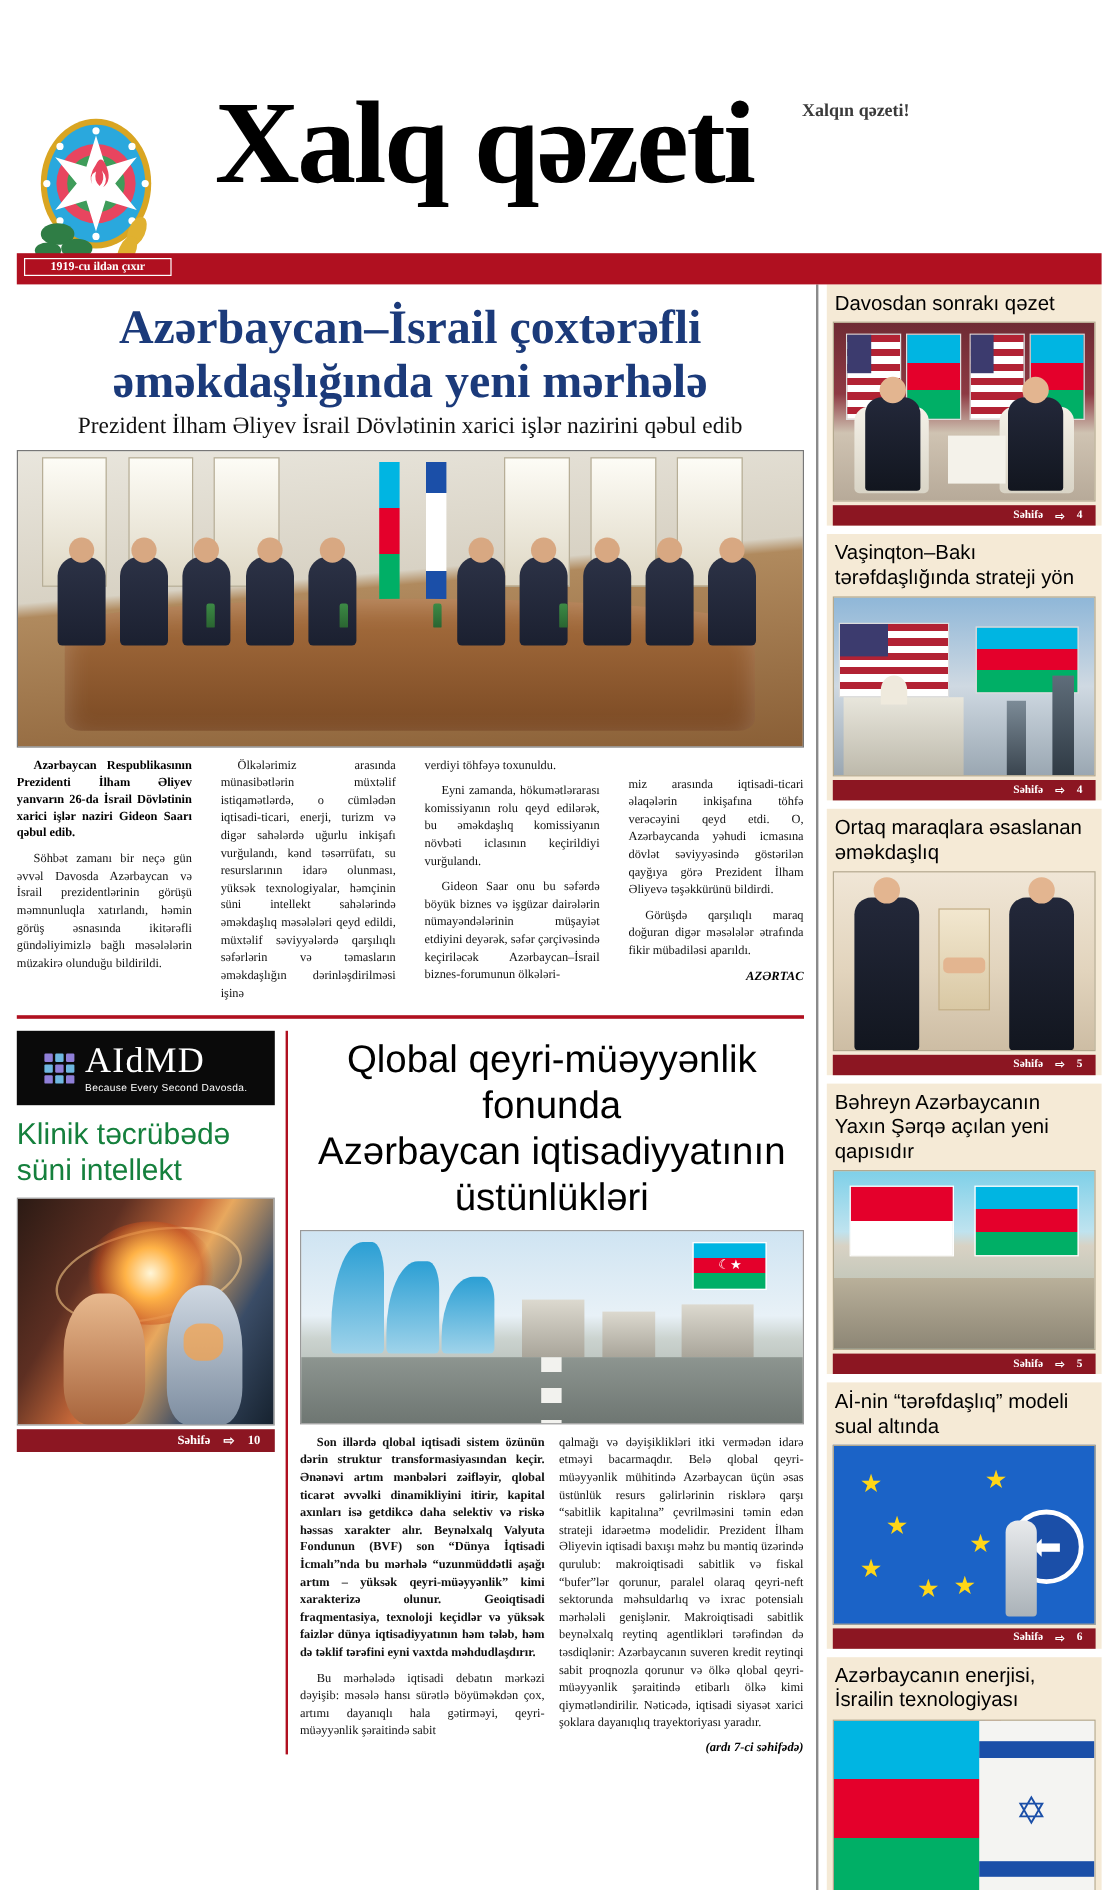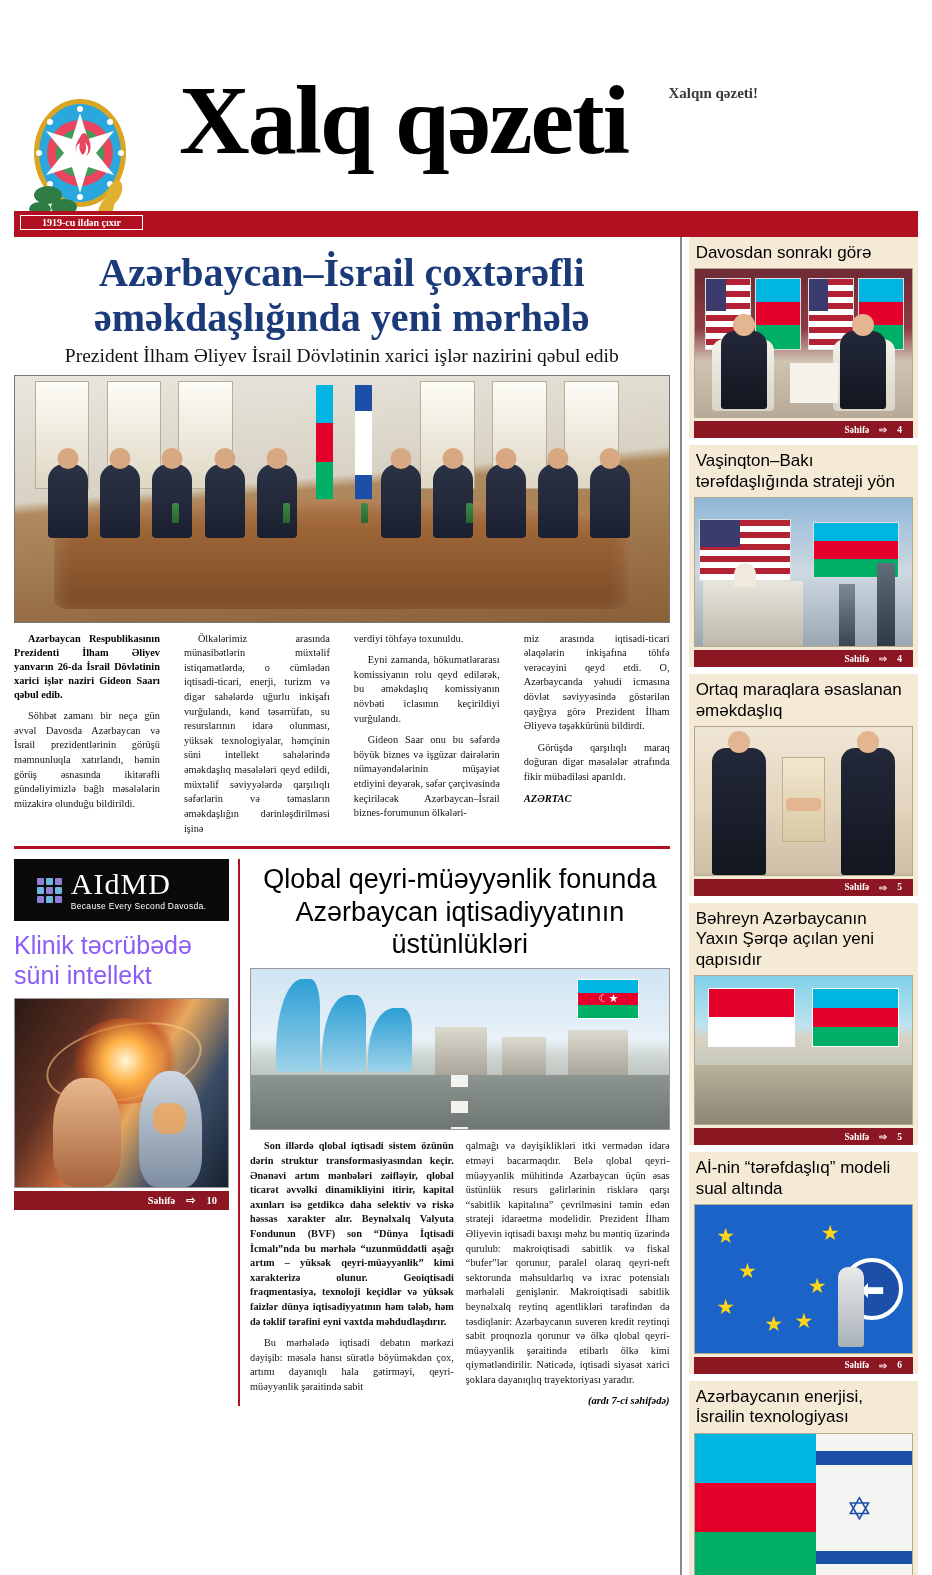--- a/index.html
+++ b/index.html
@@ -127,21 +127,21 @@
   .cap-bold {
     font-size: 10.3px; font-weight: bold; line-height: 1.37;
     text-align: justify; font-family: "Liberation Serif", serif;
     text-indent: 14px;
   }
   .bodytext {
     font-size: 10.3px; line-height: 1.42; text-align: justify;
     font-family: "Liberation Serif", serif; text-indent: 14px;
     margin-top: 7px; color: #111;
   }
-  .byline { text-align: left; font-weight: bold; font-style: italic; font-size: 10.5px; margin-top: 8px; }
+  .byline { text-align: right; font-weight: bold; font-style: italic; font-size: 10.5px; margin-top: 8px; }
 
   .rule-red { height: 3px; background: #b01020; margin-top: 10px; }
 
   
   .mid { display: flex; gap: 10px; padding-top: 10px; }
   .mid-left { width: 226px; border-right: 2px solid #b01020; padding-right: 9px; }
   .mid-right { flex: 1; }
 
   .adbox {
     background: #0a0a0a; height: 62px; width: 100%;
@@ -149,21 +149,21 @@
   }
   .ad-glyph { display: grid; grid-template-columns: repeat(3,7px); grid-gap: 2px; }
   .ad-glyph span { width: 7px; height: 7px; background: #8f7fd8; border-radius: 1px; }
   .ad-glyph span.c2 { background: #6fb7e0; }
   .ad-text { color: #fff; text-align: left; }
   .ad-name { font-size: 30px; font-family: "Liberation Serif", serif; letter-spacing: 1px; line-height: 1; }
   .ad-tag { font-size: 8.5px; font-family: "Liberation Sans", sans-serif; letter-spacing: .3px; margin-top: 2px; }
 
   .sub-head {
     font-family: "Liberation Sans", sans-serif;
-    font-size: 25px; line-height: 1.18; padding: 10px 0 8px; color: #8b5cf6;
+    font-size: 25px; line-height: 1.18; padding: 10px 0 8px; color: #15803d;
   }
   .ai-photo {
     width: 100%; height: 190px; border: 1px solid #999; overflow: hidden;
     position: relative;
     background: linear-gradient(120deg,#2b1a14 0%,#5d2f22 28%,#c96a3a 48%,#e8a85e 56%,#3a4c66 76%,#16222f 100%);
   }
   .ai-glow {
     position: absolute; left: 26%; top: 10%; width: 52%; height: 46%;
     border-radius: 50%;
     background: radial-gradient(circle,#fff6d8 0%,#ffb347 30%,rgba(200,80,30,.5) 62%,transparent 75%);
@@ -191,21 +191,21 @@
   .pagebar {
     background: #8c1622; color: #fff; height: 19px;
     display: flex; align-items: center; justify-content: flex-end;
     gap: 11px; padding-right: 12px; margin-top: 3px;
     font-family: "Liberation Serif", serif; font-size: 10.5px; font-weight: bold;
   }
   .pagebar .arrow { font-size: 11px; }
 
   .mid-head {
     text-align: center; font-family: "Liberation Sans", sans-serif;
-    font-size: 27px; line-height: 1.2; padding: 4px 0 8px; color: #000;
+    font-size: 32px; line-height: 1.2; padding: 4px 0 8px; color: #000;
   }
   .baku-photo {
     width: 100%; height: 162px; border: 1px solid #999; overflow: hidden; position: relative;
     background: linear-gradient(180deg,#cfe4f2 0%,#e8f1f7 44%,#cbd3cf 56%,#9aa09a 100%);
   }
   .flame {
     position: absolute; bottom: 36%; width: 44px;
     background: linear-gradient(180deg,#2b9fd4,#9fd3ea);
     border-radius: 60% 22% 4px 4px / 78% 30% 4px 4px;
   }
@@ -388,21 +388,21 @@
         </div>
         <div class="c">
           <div class="bodytext" style="margin-top:0">Ölkələrimiz arasında münasibətlərin müxtəlif istiqamətlərdə, o cümlədən iqtisadi-ticari, enerji, turizm və digər sahələrdə uğurlu inkişafı vurğulandı, kənd təsərrüfatı, su resurslarının idarə olunması, yüksək texnologiyalar, həmçinin süni intellekt sahələrində əməkdaşlıq məsələləri qeyd edildi, müxtəlif səviyyələrdə qarşılıqlı səfərlərin və təmasların əməkdaşlığın dərinləşdirilməsi işinə</div>
         </div>
         <div class="c">
           <div class="bodytext" style="margin-top:0; text-indent:0">verdiyi töhfəyə toxunuldu.</div>
           <div class="bodytext">Eyni zamanda, hökumətlərarası komissiyanın rolu qeyd edilərək, bu əməkdaşlıq komissiyanın növbəti iclasının keçirildiyi vurğulandı.</div>
           <div class="bodytext">Gideon Saar onu bu səfərdə böyük biznes və işgüzar dairələrin nümayəndələrinin müşayiət etdiyini deyərək, səfər çərçivəsində keçiriləcək Azərbaycan–İsrail biznes-forumunun ölkələri-</div>
         </div>
         <div class="c">
-          <div class="bodytext" style="margin-top:0; text-indent:0">miz arasında iqtisadi-ticari əlaqələrin inkişafına töhfə verəcəyini qeyd etdi. O, Azərbaycanda yəhudi icmasına dövlət səviyyəsində göstərilən qayğıya görə Prezident İlham Əliyevə təşəkkürünü bildirdi.</div>
+          <div class="bodytext" style="margin-top:16px; text-indent:0">miz arasında iqtisadi-ticari əlaqələrin inkişafına töhfə verəcəyini qeyd etdi. O, Azərbaycanda yəhudi icmasına dövlət səviyyəsində göstərilən qayğıya görə Prezident İlham Əliyevə təşəkkürünü bildirdi.</div>
           <div class="bodytext">Görüşdə qarşılıqlı maraq doğuran digər məsələlər ətrafında fikir mübadiləsi aparıldı.</div>
           <div class="byline">AZƏRTAC</div>
         </div>
       </div>
 
       <div class="rule-red"></div>
 
       <div class="mid">
 
         <div class="mid-left">
@@ -465,21 +465,21 @@
               <div class="cont-note">(ardı 7-ci səhifədə)</div>
             </div>
           </div>
         </div>
       </div>
     </div>
 
     <div class="right-col">
 
       <div class="side-item">
-        <div class="side-head">Davosdan sonrakı görə</div>
+        <div class="side-head">Davosdan sonrakı qəzet</div>
         <div class="side-photo sc-davos">
           <div class="usflag" style="left:5%; top:6%"></div>
           <div class="azflag-v" style="left:28%; top:6%"></div>
           <div class="usflag" style="left:52%; top:6%"></div>
           <div class="azflag-v" style="left:75%; top:6%"></div>
           <div class="chair" style="left:8%"></div>
           <div class="person" style="left:12%"></div>
           <div class="chair" style="right:8%"></div>
           <div class="person" style="right:12%"></div>
           <div style="position:absolute;left:44%;bottom:10%;width:48px;height:40px;background:#f4f2ea;"></div>

